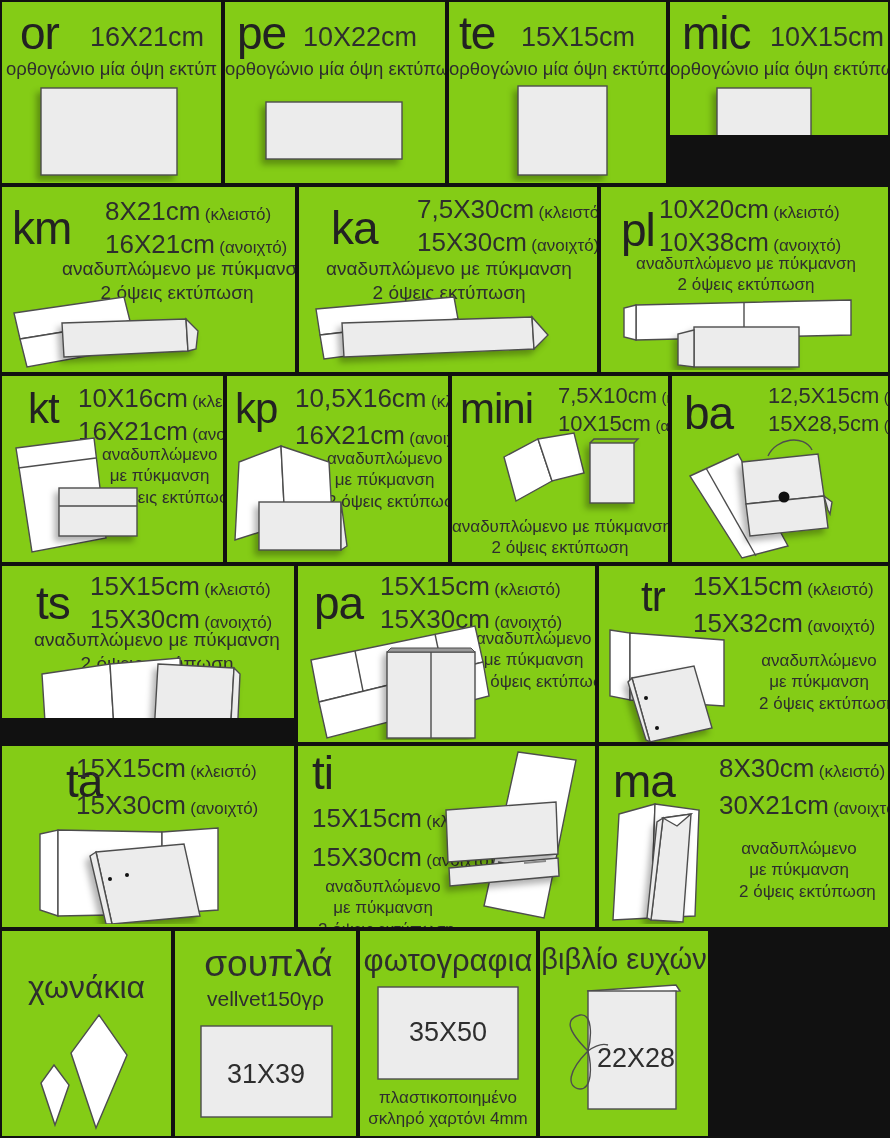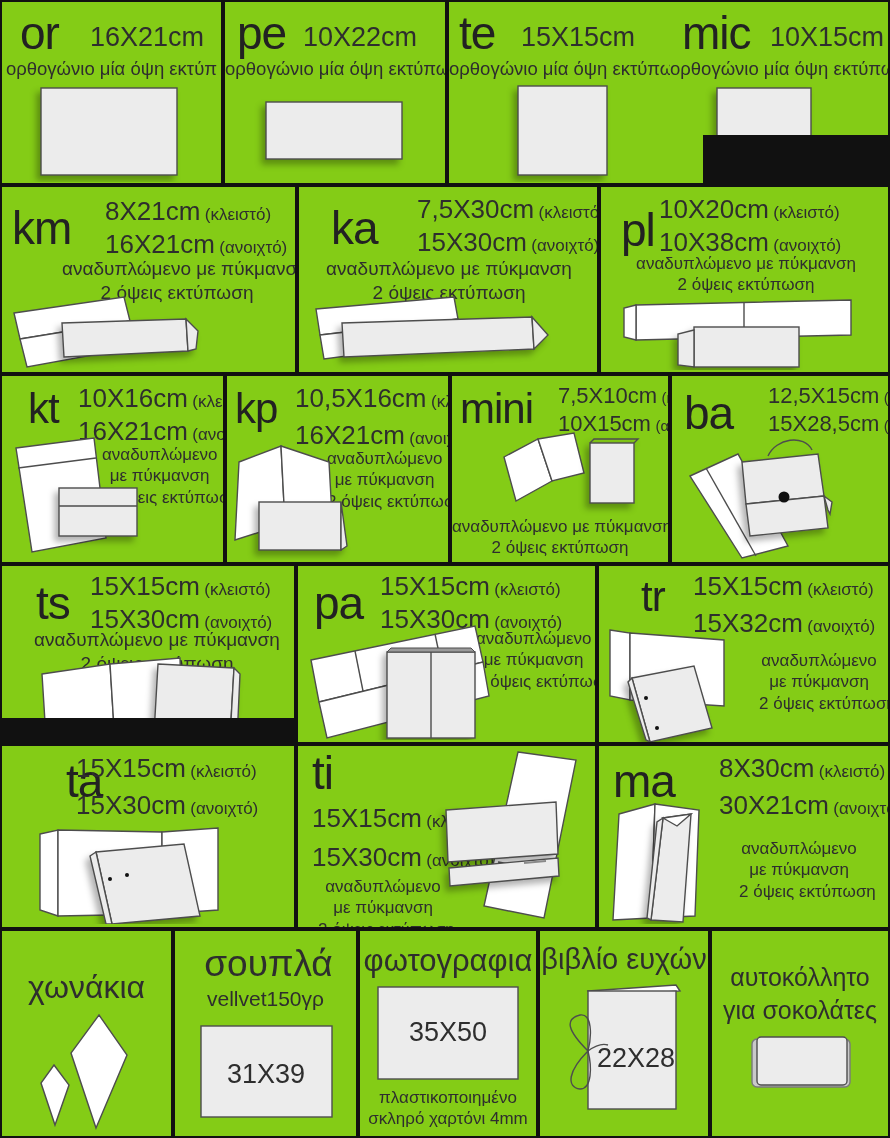--- a/index.html
+++ b/index.html
@@ -44,21 +44,21 @@
 
   <div class="cell" style="left:225px;top:2px;width:220px;height:181px;">
     <div class="code" style="left:12px;top:8px;">pe</div>
     <div class="size1" style="left:78px;top:20px;">10X22cm</div>
     <div class="desc" style="left:0;top:56px;width:220px;text-align:center;">ορθογώνιο μία όψη εκτύπωση</div>
     <svg class="illus" style="left:25px;top:90px;" width="175" height="80" viewBox="0 0 175 80">
       <rect class="paper sh" x="16" y="10" width="136" height="57"></rect>
     </svg>
   </div>
 
-  <div class="cell" style="left:449px;top:2px;width:217px;height:181px;padding-left:37px;">
+  <div class="cell" style="left:449px;top:2px;width:217px;height:181px;">
     <div class="code" style="left:10px;top:8px;">te</div>
     <div class="size1" style="left:72px;top:20px;">15X15cm</div>
     <div class="desc" style="left:0;top:56px;width:217px;text-align:center;">ορθογώνιο μία όψη εκτύπωση</div>
     <svg class="illus" style="left:55px;top:80px;" width="115" height="100" viewBox="0 0 115 100">
       <rect class="paper sh" x="14" y="4" width="89" height="89"></rect>
     </svg>
   </div>
 
   <div class="cell" style="left:670px;top:2px;width:218px;height:133px;">
     <div class="code" style="left:12px;top:8px;">mic</div>
@@ -376,24 +376,14 @@
     <svg class="illus" style="left:18px;top:48px;" width="135" height="145" viewBox="0 0 135 145">
       <polygon class="sheet" points="30,12 118,6 122,12 34,18"></polygon>
       <rect class="paper" x="30" y="12" width="88" height="118"></rect>
       <path class="ln" d="M30,72 C10,52 6,40 22,36 C34,34 34,56 30,72"></path>
       <path class="ln" d="M30,72 C10,92 8,108 22,110 C34,110 34,88 30,72"></path>
       <path class="ln" d="M30,72 C38,66 44,64 50,66"></path>
       <text class="sizetag" x="78" y="88" text-anchor="middle">22X28</text>
     </svg>
   </div>
 
-  <div class="cell" style="left:712px;top:931px;width:176px;height:205px;">
-    <div class="bigword" style="left:0;top:30px;width:176px;text-align:center;font-size:25px;line-height:1.3;">
-      <div>αυτοκόλλητο</div>
-      <div>για σοκολάτες</div>
-    </div>
-    <svg class="illus" style="left:36px;top:102px;" width="110" height="60" viewBox="0 0 110 60">
-      <rect x="4" y="6" width="98" height="48" rx="5" fill="#c9c9c9" stroke="#7a7a7a" stroke-width="1.4"></rect>
-      <rect class="paper" x="9" y="4" width="90" height="48" rx="4"></rect>
-    </svg>
-  </div>
 
 </div>
 
 </body></html>

